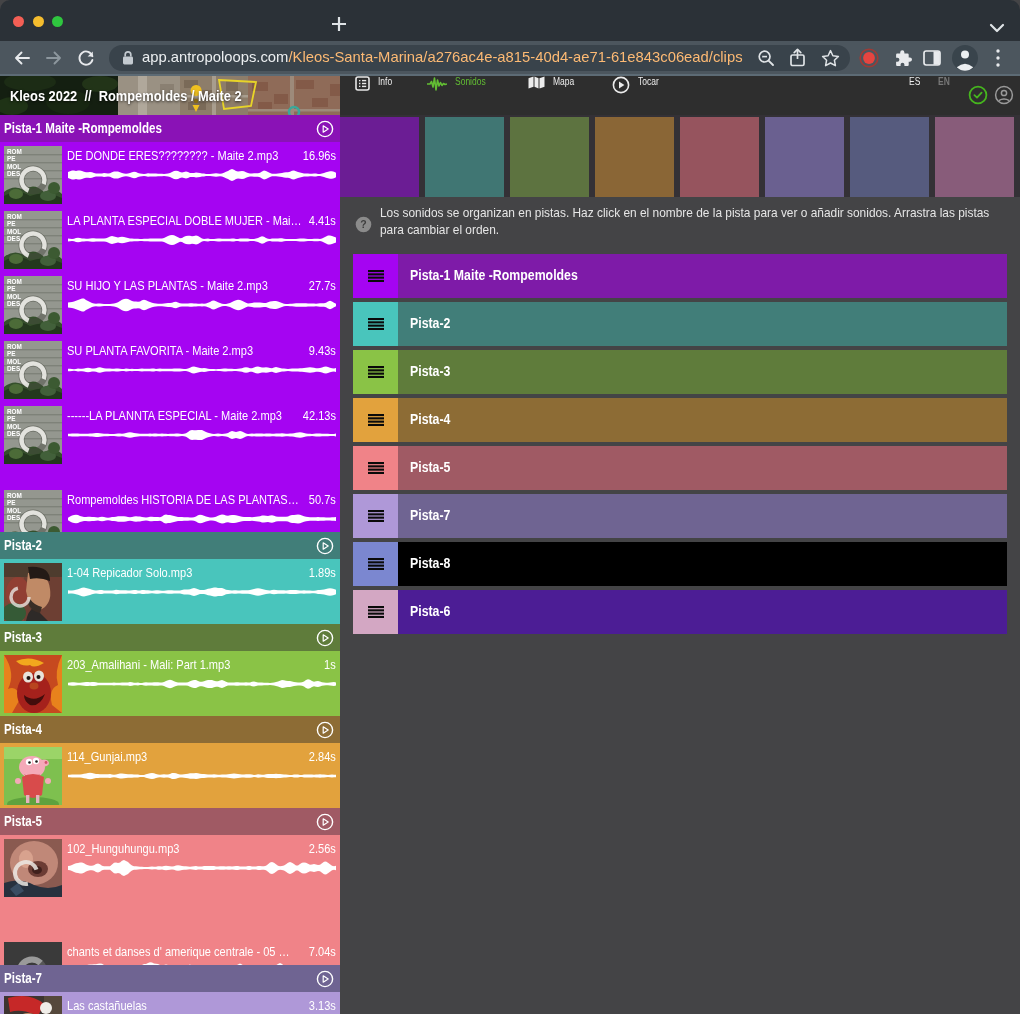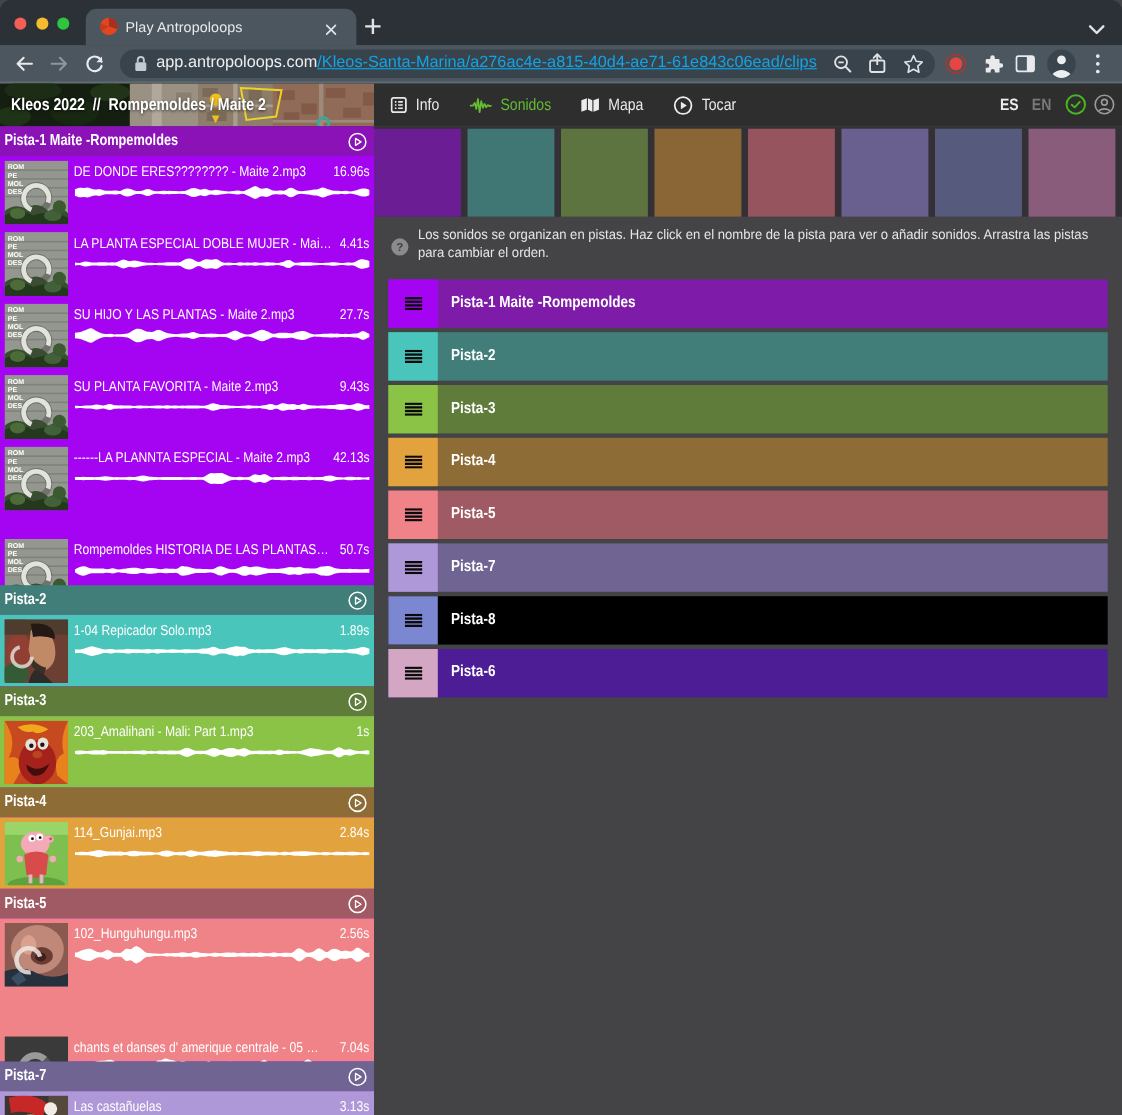--- a/index.html
+++ b/index.html
@@ -8,27 +8,27 @@
 .abs {position:absolute;}
 
 
 #tabstrip {position:absolute;left:0;top:0;width:1020px;height:41px;background:#2b3137;border-radius:10px 10px 0 0;}
 .tl {position:absolute;top:16px;width:11px;height:11px;border-radius:50%;}
 #tab {position:absolute;left:78px;top:8px;width:246px;height:33px;background:#4c565e;border-radius:10px 10px 0 0;}
 #tabtitle {position:absolute;left:36px;top:9px;font-size:13px;color:#e8eaed;letter-spacing:.1px;}
 #toolbar {position:absolute;left:0;top:41px;width:1020px;height:34px;background:#4c565e;}
 #pill {position:absolute;left:109px;top:4px;width:741px;height:26px;border-radius:13px;background:#39434b;}
 #urltext {position:absolute;left:33px;top:4px;font-size:14.8px;color:#e8eaed;white-space:nowrap;}
-#urltext .path {color:#0ea5e9;text-decoration:underline;}
+#urltext .path {color:#fdba74;}
 #seam {position:absolute;left:0;top:74px;width:1020px;height:2px;background:#5d6b75;}
 
 
 #apphead {position:absolute;left:0;top:76px;width:1020px;height:39px;background:#2e2e2e;}
 #crumb {position:absolute;left:10px;top:11px;font-size:15.5px;font-weight:600;color:#fff;text-shadow:0 1px 3px rgba(0,0,0,.7);white-space:nowrap;transform:scaleX(.83);transform-origin:0 0;}
-.nav {position:absolute;top:0;height:39px;display:flex;align-items:center;gap:8px;color:#ececec;font-size:15px;font-weight:500;}
+.nav {position:absolute;top:0;height:39px;display:flex;gap:8px;color:#ececec;font-size:10px;font-weight:500;}
 .nav span {transform:scaleX(.85);transform-origin:0 50%;}
 .nav svg {display:block;}
 
 
 #sidebar {position:absolute;left:0;top:115px;width:340px;height:899px;overflow:hidden;background:#a504f2;}
 .shead {position:absolute;left:0;width:340px;height:27px;}
 .shead span {position:absolute;left:4px;top:4.5px;font-size:14.5px;font-weight:700;color:#fff;white-space:nowrap;transform:scaleX(.8);transform-origin:0 0;}
 .playci {position:absolute;right:6px;top:4.5px;}
 .sbody {position:absolute;left:0;width:340px;}
 .clip {position:absolute;left:0;width:340px;height:65px;}
@@ -46,31 +46,20 @@
 .trow {position:absolute;left:353px;width:654px;height:44px;}
 .thandle {position:absolute;left:0;top:0;width:45px;height:44px;display:flex;align-items:center;justify-content:center;}
 .tlabel {position:absolute;left:57px;top:13px;font-size:14.5px;font-weight:600;color:#fff;white-space:nowrap;transform:scaleX(.85);transform-origin:0 0;}
 </style></head>
 <body>
 <div id="win">
   <div id="tabstrip">
     <div class="tl" style="left:13px;background:#f45f55"></div>
     <div class="tl" style="left:33px;background:#f5bd2e"></div>
     <div class="tl" style="left:52px;background:#2fc63f"></div>
-    <div id="tab">
-      <div class="abs" style="left:13px;top:8px"><svg width="16" height="16" viewBox="0 0 16 16">
-            <circle cx="8" cy="8" r="8" fill="#e2461f"></circle>
-            <path d="M8,8 L8,0 A8,8 0 0 1 15.6,10.4 Z" fill="#a63022"></path>
-            <path d="M8,8 L1.2,12.2 A8,8 0 0 1 0.4,5.6 Z" fill="#c13c22"></path>
-          </svg></div>
-      <div id="tabtitle">Play Antropoloops</div>
-      <div class="abs" style="left:218px;top:11px"><svg width="10" height="10" viewBox="0 0 10 10">
-            <path d="M1,1 L9,9 M9,1 L1,9" stroke="#dfe3e6" stroke-width="1.6" stroke-linecap="round"></path>
-          </svg></div>
-    </div>
     <div class="abs" style="left:332px;top:17px"><svg width="14" height="14" viewBox="0 0 14 14">
           <path d="M7,0.5 V13.5 M0.5,7 H13.5" stroke="#dfe3e6" stroke-width="2.2" stroke-linecap="round"></path>
         </svg></div>
     <div class="abs" style="left:989px;top:19px"><svg width="16" height="10" viewBox="0 0 16 10">
           <path d="M2,2 L8,8 L14,2" fill="none" stroke="#dfe3e6" stroke-width="2.2" stroke-linecap="round" stroke-linejoin="round"></path>
         </svg></div>
   </div>
   <div id="toolbar">
     <div class="abs" style="left:12px;top:7px"><svg width="20" height="20" viewBox="0 0 20 20">
           <path d="M17,10 L4,10 M9.5,4.5 L4,10 L9.5,15.5" fill="none" stroke="#e8eaed" stroke-width="1.9" stroke-linecap="round" stroke-linejoin="round"></path>
@@ -194,21 +183,21 @@
         </svg>
         <span>Mapa</span>
       </div>
     <div class="nav" style="left:612px">
         <svg width="18" height="18" viewBox="0 0 18 18">
           <circle cx="9" cy="9" r="7.6" fill="none" stroke="#ececec" stroke-width="1.6"></circle>
           <path d="M7,5.6 L12.4,9 L7,12.4 Z" fill="#ececec"></path>
         </svg>
         <span>Tocar</span>
       </div>
-    <div class="nav" style="left:909px;font-weight:700">
+    <div class="nav" style="left:909px;font-weight:400">
         <span>ES</span>
       </div>
     <div class="nav" style="left:938px;font-weight:700">
         <span style="color:#787878">EN</span>
       </div>
     <div class="abs" style="left:968px;top:9px"><svg width="20" height="20" viewBox="0 0 20 20">
           <circle cx="10" cy="10" r="8.4" fill="none" stroke="#46b51e" stroke-width="1.8"></circle>
           <path d="M6.4,10.2 L9,12.6 L13.6,7.6" fill="none" stroke="#46b51e" stroke-width="1.8" stroke-linecap="round" stroke-linejoin="round"></path>
         </svg></div>
     <div class="abs" style="left:994px;top:9px"><svg width="20" height="20" viewBox="0 0 20 20">

